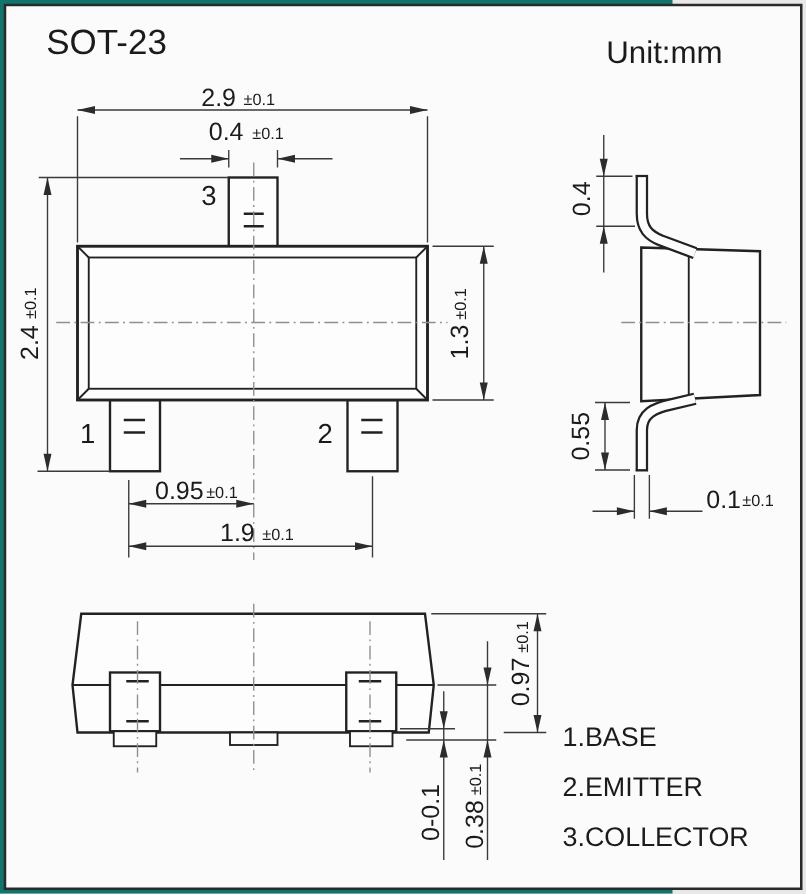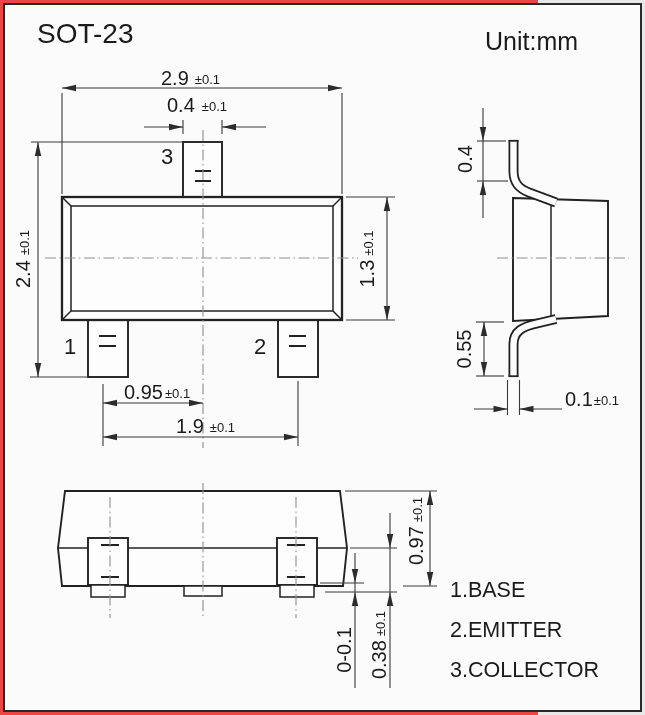--- a/index.html
+++ b/index.html
@@ -1,16 +1,16 @@
 <!DOCTYPE html>
 <html><head>
 <meta charset="utf-8">
 <style>
   html,body{margin:0;padding:0;background:#e8e8e8;}
-  .page{position:relative;width:538px;height:715px;background:#ef4444;font-family:"Liberation Sans",sans-serif;}
+  .page{position:relative;width:538px;height:715px;background:#0f766e;font-family:"Liberation Sans",sans-serif;}
   svg{display:block;}
   .thick{stroke:#222;stroke-width:2.3;fill:none;}
   .thin2{stroke:#222;stroke-width:1.9;fill:none;}
   .med{stroke:#222;stroke-width:1.5;fill:none;}
   .dim{stroke:#3a3a3a;stroke-width:1.1;fill:none;}
   .cl{stroke:#8f8f8f;stroke-width:1.1;fill:none;stroke-dasharray:11 3.5 1.5 3.5;}
   .arr{fill:#2c2c2c;stroke:none;}
   .whitefill{fill:#fdfdfd;}
   text{fill:#1b1b1b;}
   .t-big{font-size:28px;}

